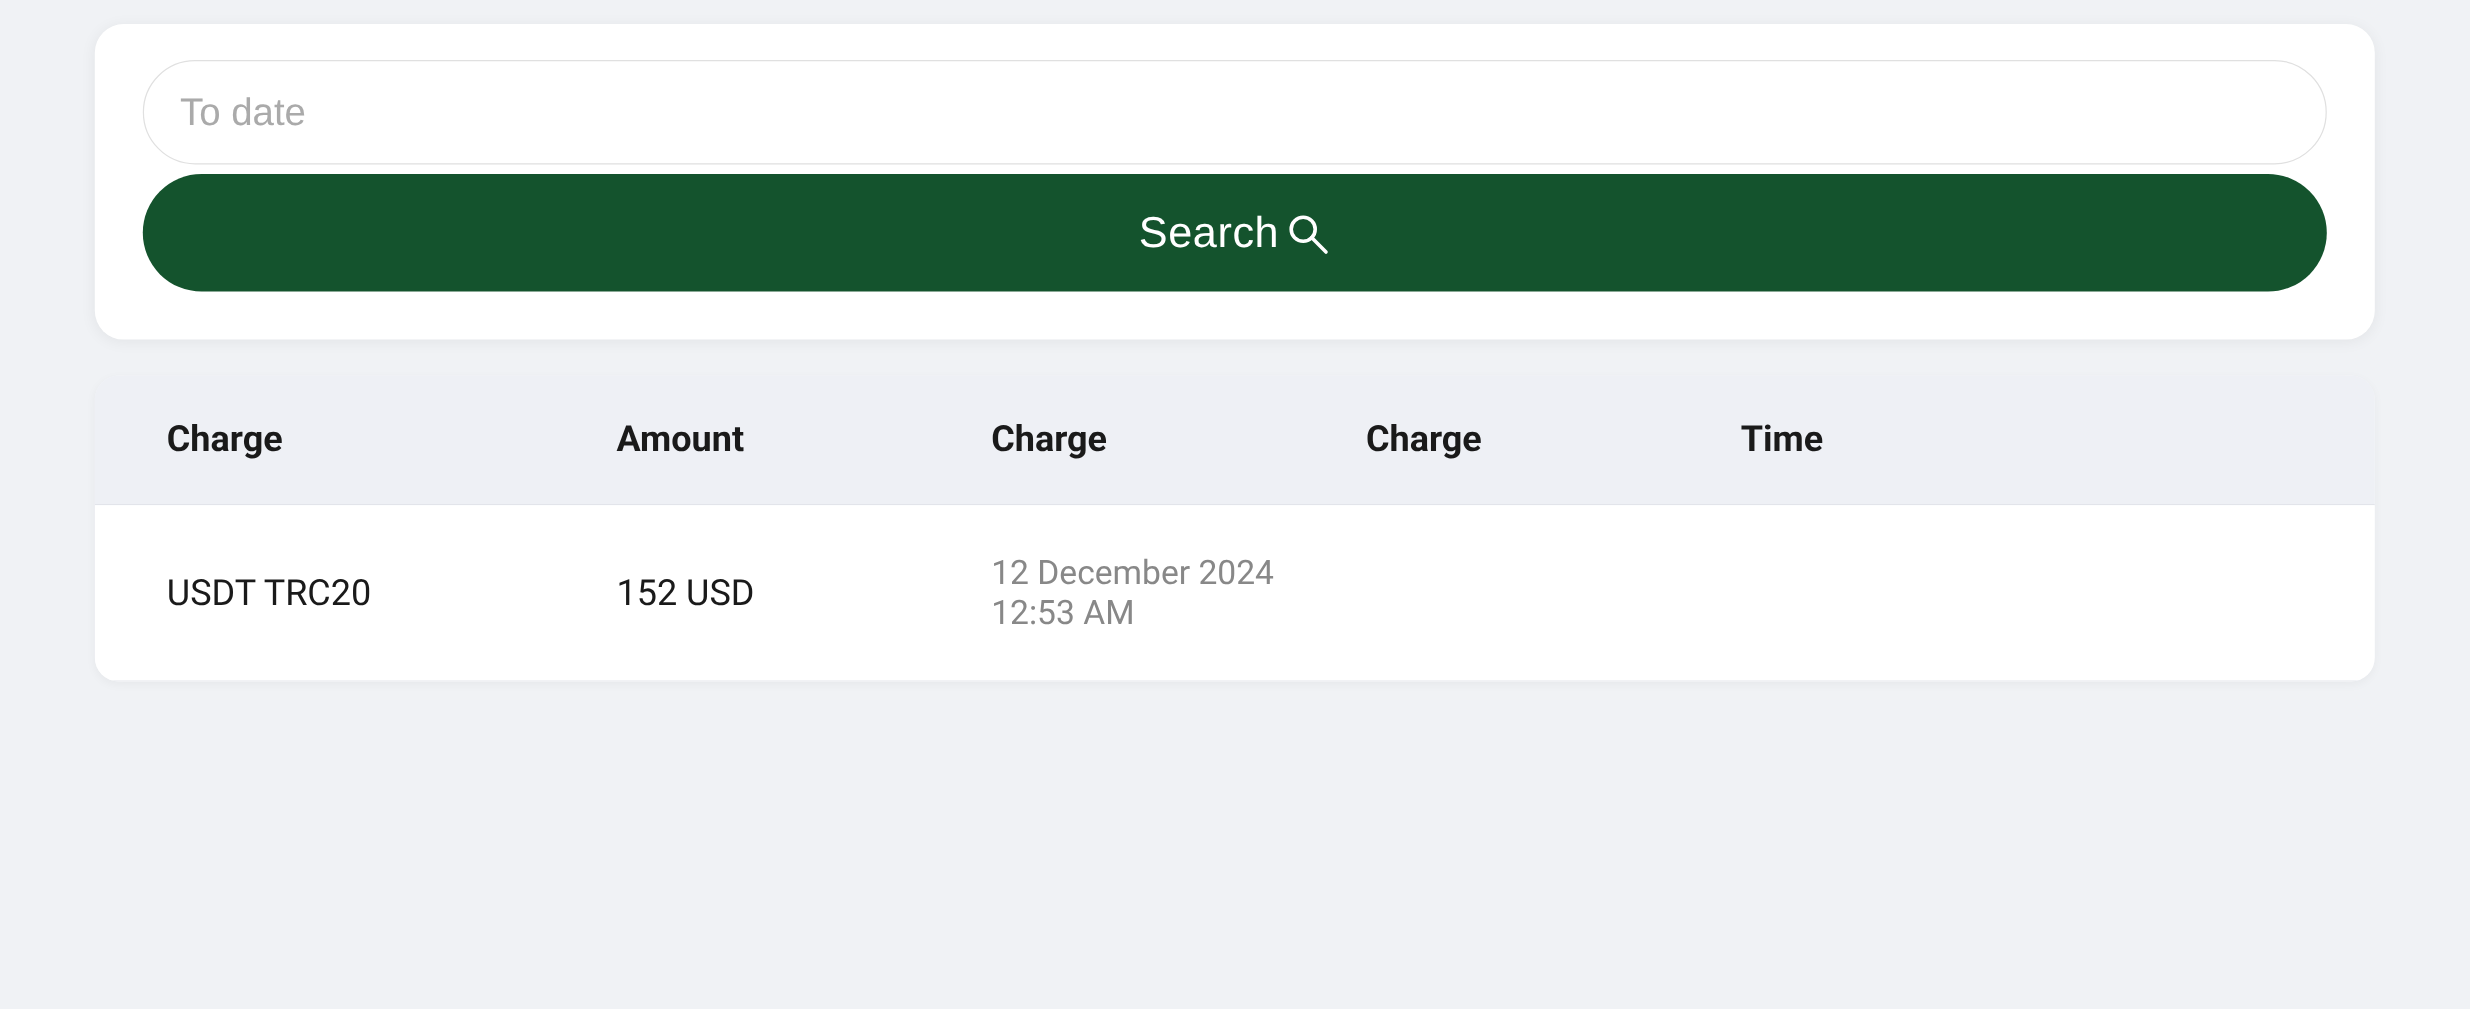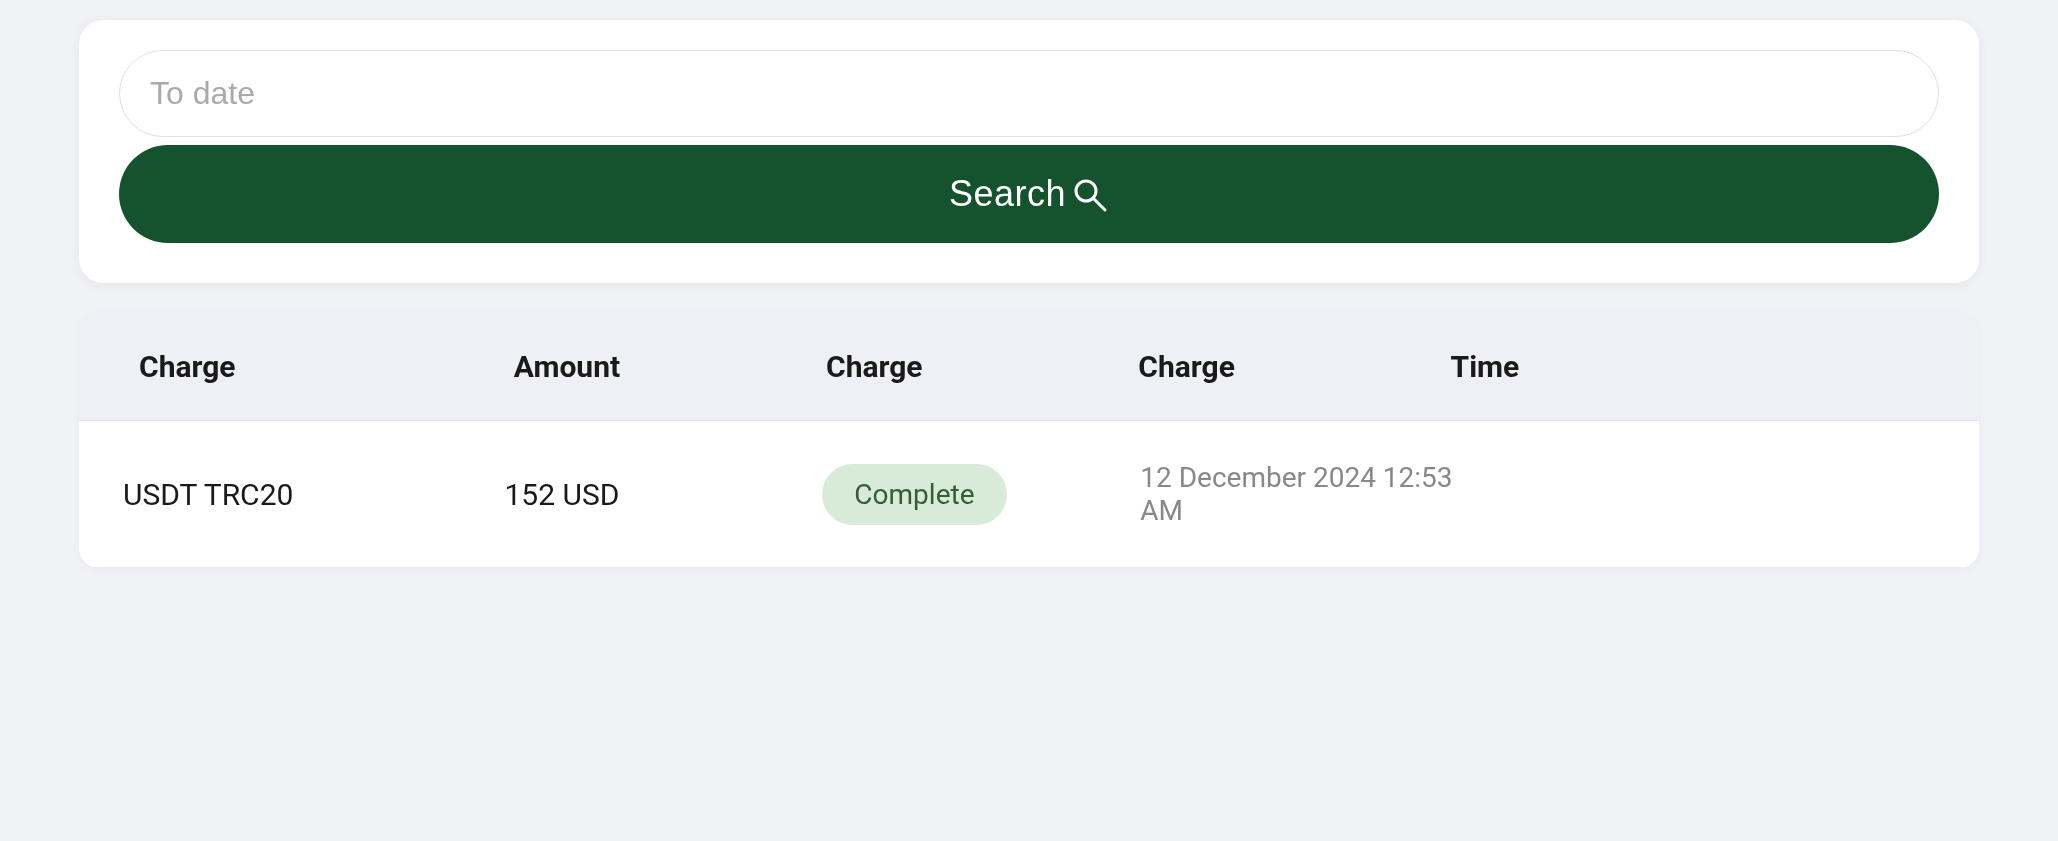--- a/index.html
+++ b/index.html
@@ -97,21 +97,21 @@
 
     .table-header-cell {
       font-size: 30px;
       font-weight: 700;
       color: #1a1a1a;
     }
 
     .table-row {
       display: grid;
       grid-template-columns: 1.2fr 1fr 1fr 1fr 1.5fr;
-      padding: 40px 44px;
+      padding: 40px 60px;
       background: #ffffff;
       border-bottom: 1px solid #e8eaee;
       align-items: center;
     }
 
     .table-cell {
       font-size: 30px;
       color: #1a1a1a;
       font-weight: 400;
     }
@@ -158,20 +158,17 @@
       <div class="table-header-cell">Charge</div>
       <div class="table-header-cell">Amount</div>
       <div class="table-header-cell">Charge</div>
       <div class="table-header-cell">Charge</div>
       <div class="table-header-cell">Time</div>
     </div>
 
     <div class="table-row">
       <div class="table-cell">USDT TRC20</div>
       <div class="table-cell">152 USD</div>
-      <div class="table-cell">
-        <span class="status-badge">Complete</span>
-      </div>
       <div class="table-cell time-cell">12 December 2024 12:53 AM</div>
     </div>
   </div>
 
 </div>
 
 </body></html>

